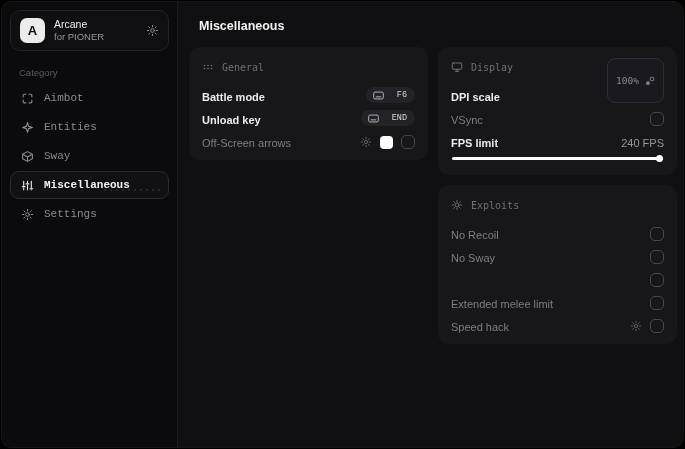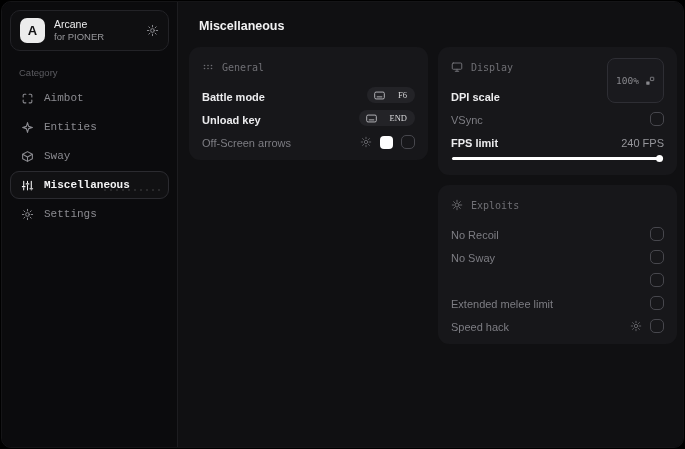--- a/index.html
+++ b/index.html
@@ -30,21 +30,21 @@
   .page-title { font-size:12.5px; font-weight:700; color:#f2f2f3; margin:0 0 14px 10px; }
   .columns { display:flex; gap:10px; align-items:flex-start; }
   .col { display:flex; flex-direction:column; gap:10px; }
   .panel { width:239px; background:#17171a; border-radius:11px; padding:9px 13px 11px; }
   .panel-header { display:flex; align-items:center; gap:8px; color:#6f6f74; font-family:"DejaVu Sans Mono", monospace; font-size:10px; padding:5px 0 7px; }
   .row { display:flex; align-items:flex-end; height:23px; }
   .row-label { font-size:11px; }
   .lbl-strong { color:#ececee; font-weight:600; }
   .lbl-muted { color:#7d7d83; }
   .row-right { margin-left:auto; display:flex; align-items:center; gap:8px; }
-  .keychip { background:#232327; border-radius:9px; padding:3px 8px 3px 7px; display:flex; align-items:center; gap:13px; font-family:Liberation Serif, serif; font-size:8.5px; color:#d8d8da; cursor:pointer; }
+  .keychip { background:#232327; border-radius:9px; padding:3px 8px 3px 7px; display:flex; align-items:center; gap:13px; font-family:Liberation Mono, monospace; font-size:8.5px; color:#d8d8da; cursor:pointer; }
   .keychip .kbd-ic { color:#bdbdc2; display:flex; }
   .checkbox { width:14px; height:14px; border-radius:5px; border:1.5px solid #47474d; background:transparent; cursor:pointer; }
   .swatch { width:13px; height:13px; border-radius:4px; cursor:pointer; }
   .row-gear { color:#66666c; display:flex; cursor:pointer; }
   .dpichip { border:1px solid #2e2e34; background:#1a1a1e; border-radius:8px; padding:16px 8px; display:flex; align-items:center; gap:6px; font-family:"DejaVu Sans Mono", monospace; font-size:9.5px; color:#88888d; cursor:pointer; }
   .fps-value { font-size:11px; color:#96969b; }
   .slider { position:relative; height:8px; margin:5px 1px 2px; cursor:pointer; }
   .slider-track { position:absolute; top:2.5px; left:0; right:0; height:3px; border-radius:2px; background:#2a2a2e; }
   .slider-fill { position:absolute; top:2.5px; left:0; height:3px; border-radius:2px; background:#fff; }
   .slider-thumb { position:absolute; top:0.5px; width:7px; height:7px; border-radius:50%; background:#fff; }

